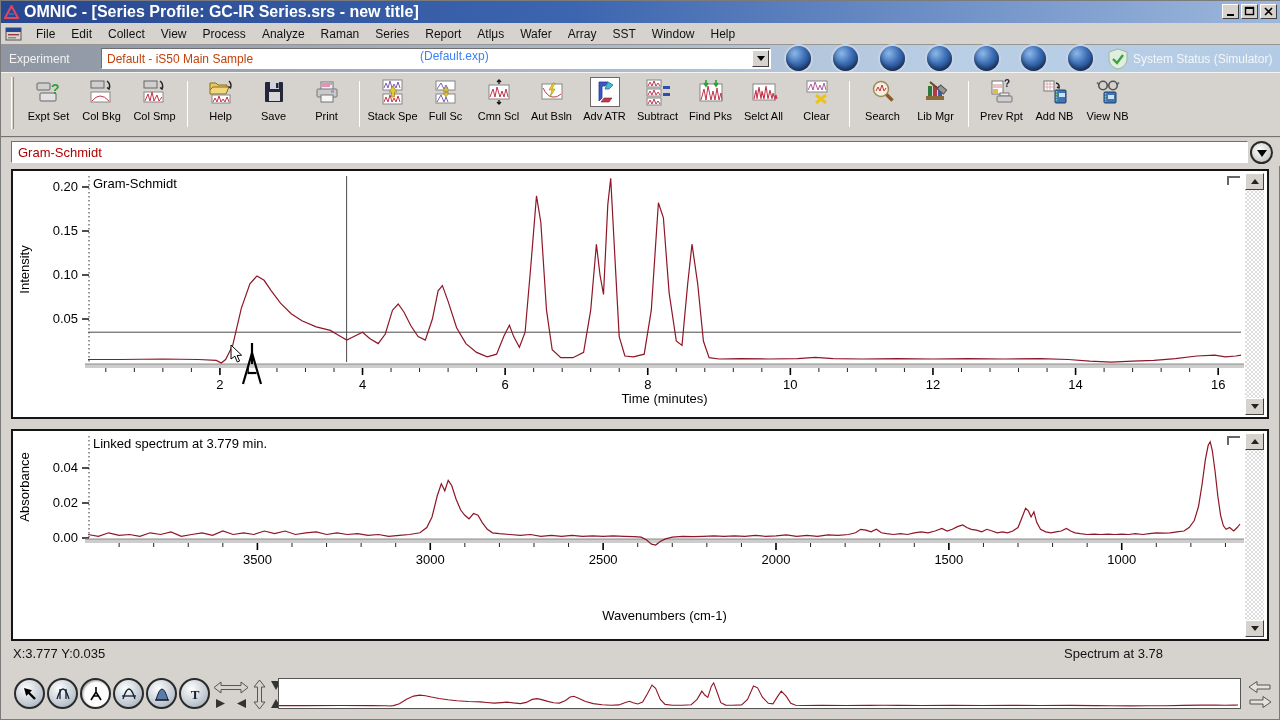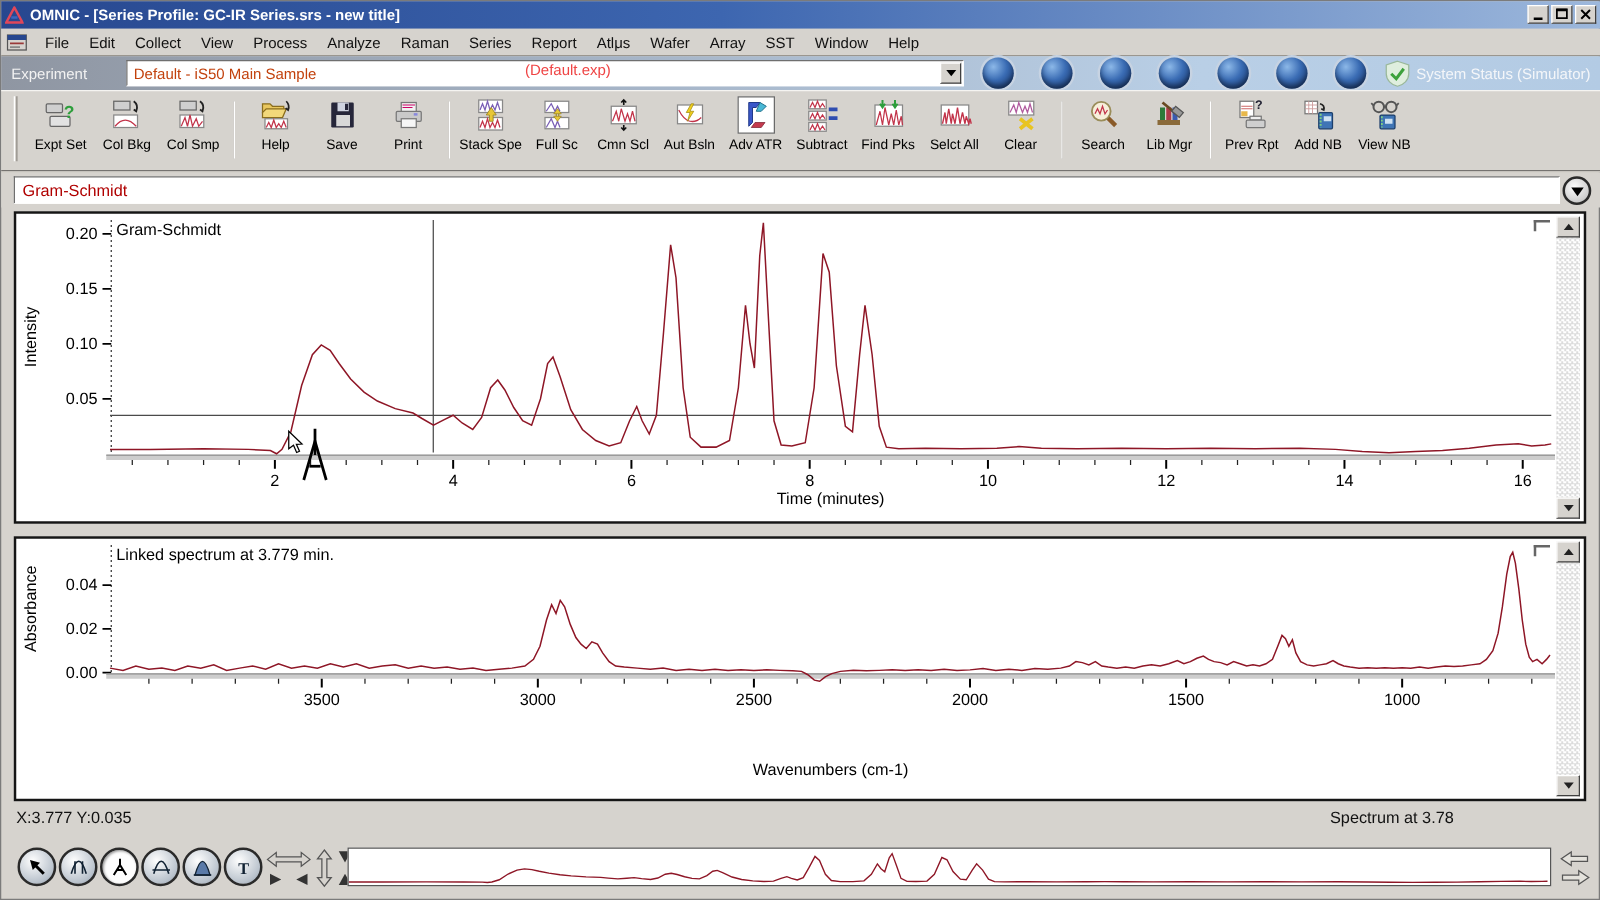--- a/index.html
+++ b/index.html
@@ -4,41 +4,41 @@
 <style>
   * { margin:0; padding:0; box-sizing:border-box; }
   html,body { width:1280px; height:720px; overflow:hidden; background:#d6d3ce;
               font-family:"Liberation Sans", sans-serif; }
   #app { position:relative; width:1280px; height:720px; background:#d6d3ce; border:1px solid #7b7b7b; }
 
   
   #titlebar { position:absolute; left:0; top:0; width:1280px; height:22px;
     background:linear-gradient(90deg,#27478f 0%,#3d66b0 45%,#9db8dc 100%);
     display:flex; align-items:center; padding:0 3px; }
-  #titlebar .ttl { color:#fff; font-size:12px; font-weight:bold; margin-left:5px; white-space:nowrap; }
+  #titlebar .ttl { color:#fff; font-size:16px; font-weight:bold; margin-left:5px; white-space:nowrap; }
   .winbtns { position:absolute; right:4px; top:3px; display:flex; gap:2px; }
   .wbtn { width:17px; height:15px; background:#d6d3ce; border:1px solid;
     border-color:#fff #404040 #404040 #fff; display:flex; align-items:center; justify-content:center; }
   .wbtn svg { display:block; }
 
   
   #menubar { position:absolute; left:0; top:22px; width:1280px; height:22px; background:#d6d3ce;
     border-bottom:1px solid #9a968f; display:flex; align-items:center; }
   #menubar .sysico { margin:0 6px 0 4px; }
   .menu-item { font-size:12px; color:#111; padding:6px 8px; cursor:default; }
   #menubar .winbtns { top:25px; }
 
   
   #expbar { position:absolute; left:0; top:44px; width:1280px; height:27px;
     background:linear-gradient(90deg,#8f96a2 0%,#a6b5c8 40%,#b9cfe6 75%,#b3cbe4 100%); }
   #exp-label { position:absolute; left:8px; top:7px; color:#f2f2f2; font-size:12px; }
   #exp-combo { position:absolute; left:100px; top:3px; width:670px; height:21px; background:#fff;
     border:1px solid; border-color:#6f6f6f #fff #fff #6f6f6f; }
   #exp-value { position:absolute; left:5px; top:3px; font-size:12px; color:#c2410c; }
-  #exp-file { position:absolute; left:318px; top:0; font-size:12px; color:#ef4444; }
+  #exp-file { position:absolute; left:318px; top:0; font-size:12px; color:#3b82f6; }
   #exp-drop { position:absolute; right:1px; top:1px; width:17px; height:17px; background:#d6d3ce;
     border:1px solid; border-color:#fff #404040 #404040 #fff; display:flex; align-items:center; justify-content:center; }
   #exp-drop::after{ content:""; border:4px solid transparent; border-top:5px solid #000; margin-top:4px; }
   #orbs { position:absolute; left:785px; top:0; height:27px; display:flex; align-items:center; gap:22px; }
   .orb { width:25px; height:25px; border-radius:50%;
     background:radial-gradient(circle at 35% 30%, #8cb8e8 0%, #3a6cb4 45%, #132f63 100%);
     box-shadow:0 0 0 2px #c7d3e2, inset 0 -3px 4px rgba(0,0,0,.4); }
   #sys-shield { position:absolute; left:1106px; top:3px; }
   #sys-status { position:absolute; left:1132px; top:7px; color:#f4f6f9; font-size:12px; white-space:nowrap; }
 

